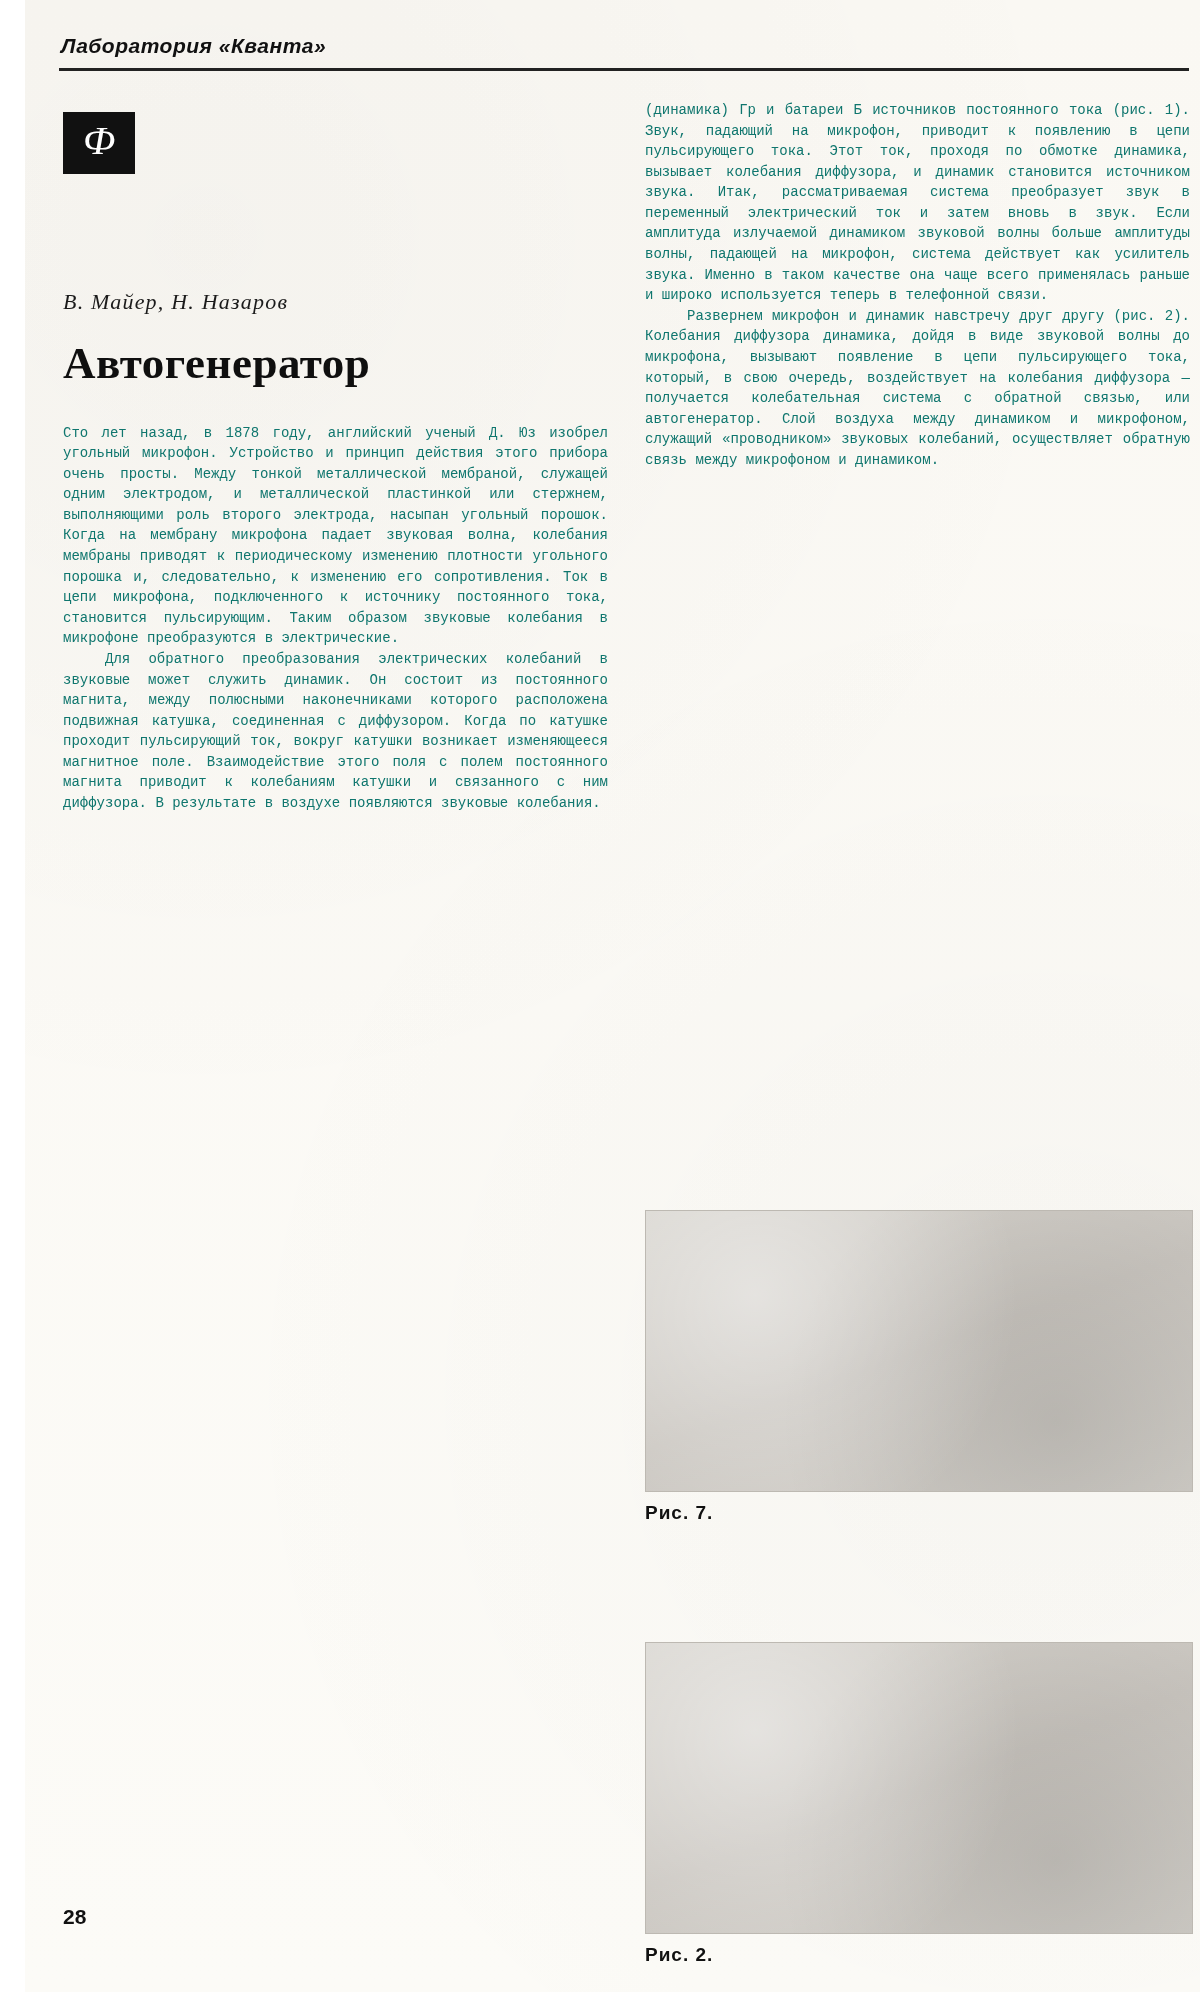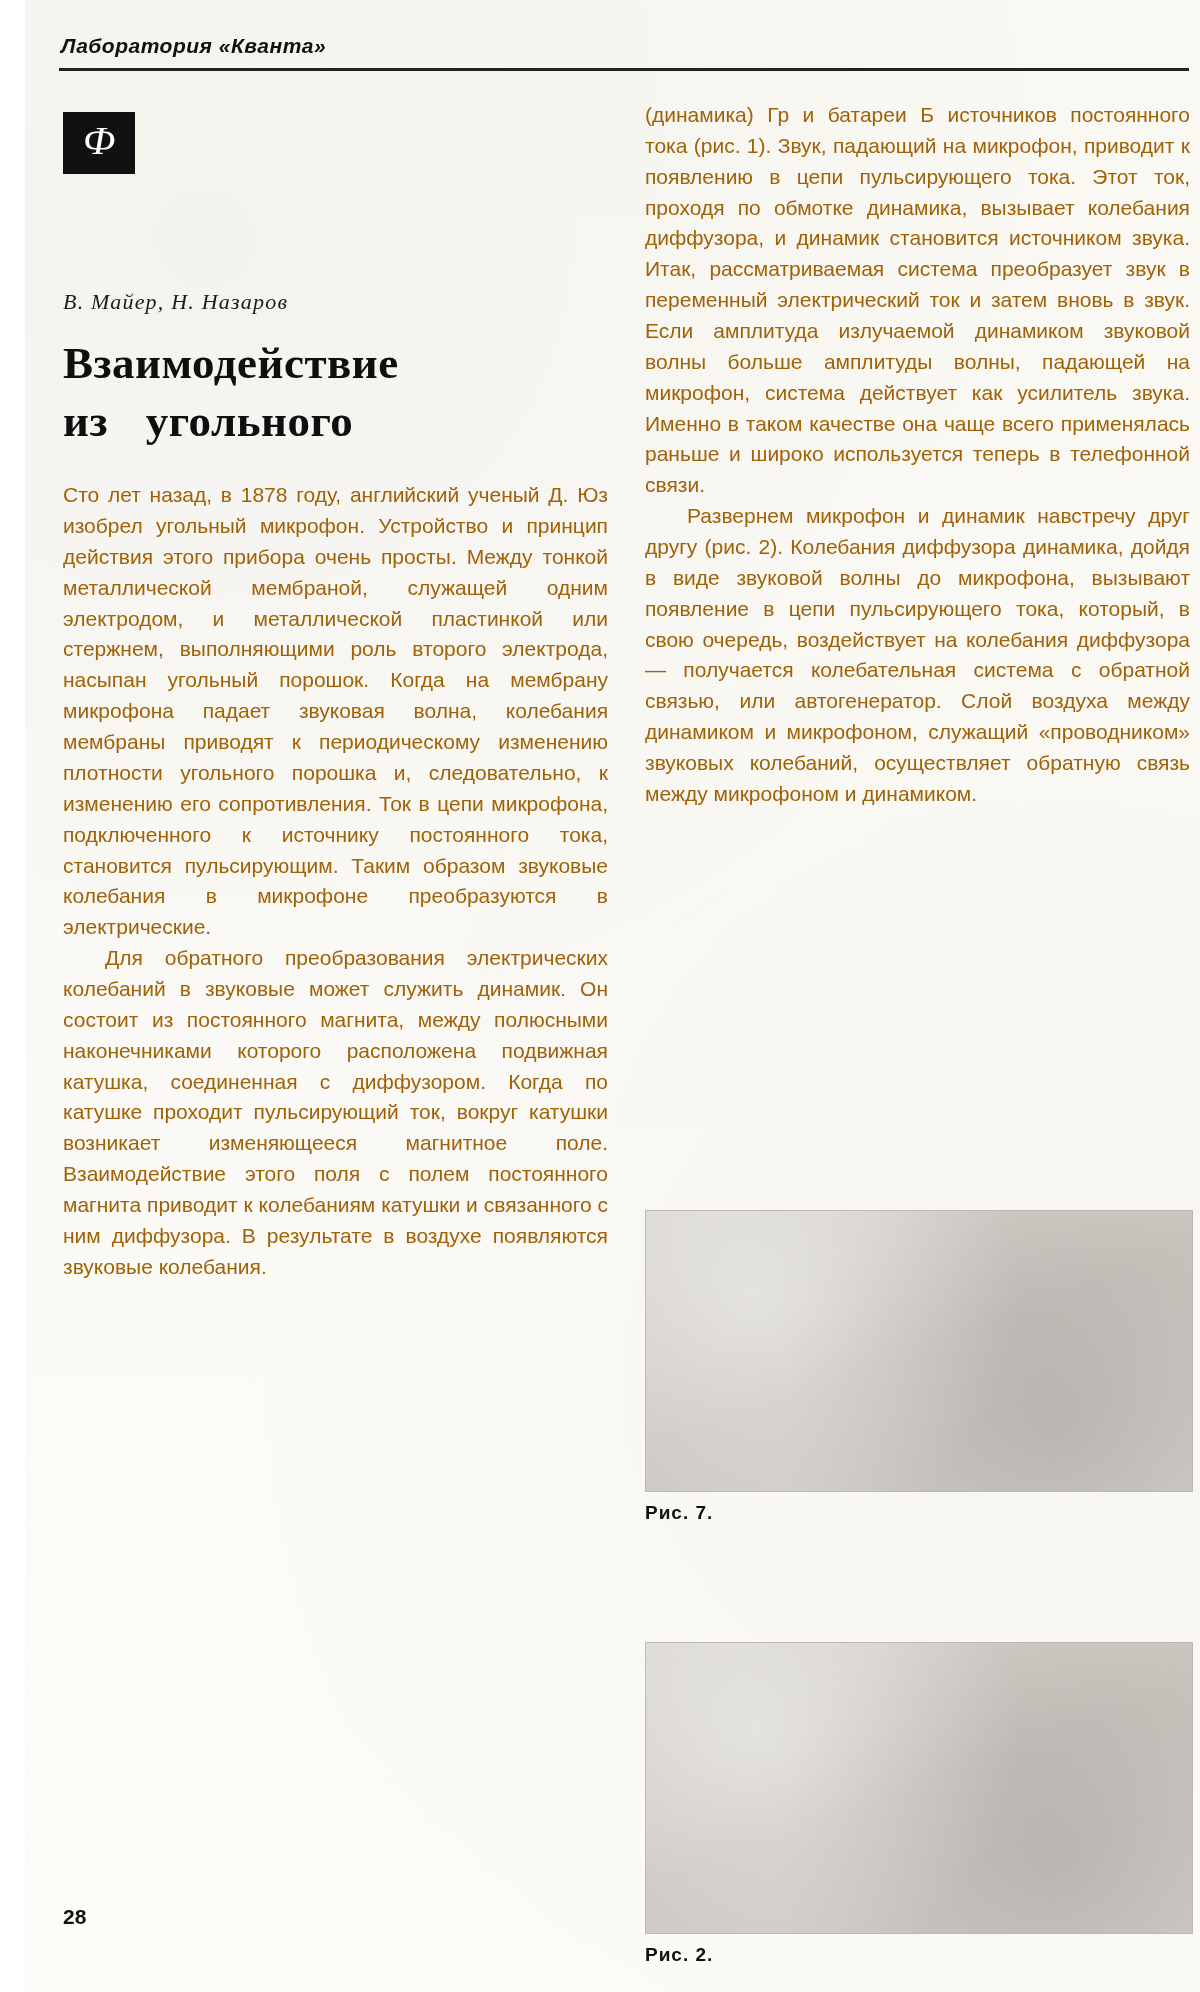--- a/index.html
+++ b/index.html
@@ -108,26 +108,26 @@
     color: #0f0f0f;
   }
   .article-title .line2 {
     display: block;
   }
   .article-title .line2 .word-spaced {
     padding-left: 26px;
   }
 
   p.body {
-    font-family: Liberation Sans, sans-serif;
-    font-size: 21px;
+    font-family: Liberation Mono, monospace;
+    font-size: 14px;
     line-height: 1.47;
     text-align: justify;
     margin: 0;
-    color: #a16207;
+    color: #0f766e;
     hyphens: manual;
   }
   p.body.first {
     margin-top: 30px;
   }
   p.body.indent {
     text-indent: 42px;
   }
   .col-right p.body + p.body {
     margin-top: 0;
@@ -191,25 +191,21 @@
   <div class="head-rule"></div>
 
   <div class="logo-box">
     <span class="glyph">Ф</span>
   </div>
 
   <div class="col-left">
     <div class="byline">В. Майер,  Н. Назаров</div>
 
     <div class="article-title">
-      <span>Взаимодействие</span>
-      <span class="line2">
-        <span>из</span>
-        <span class="word-spaced">угольного</span>
-      </span>
+      <span>Автогенератор</span>
     </div>
 
     <p class="body first">Сто лет назад, в 1878 году, английский ученый  Д. Юз изобрел угольный микрофон. Устройство и принцип действия этого прибора очень просты. Между тонкой металлической мембраной, служащей одним электродом, и металлической пластинкой или стержнем, выполняющими роль второго электрода, насыпан угольный порошок. Когда на мембрану микрофона падает звуковая волна, колебания мембраны приводят к периодическому изменению плотности угольного порошка и, следовательно, к изменению его сопротивления. Ток в цепи микрофона, подключенного к источнику постоянного тока, становится пульсирующим. Таким образом звуковые колебания в микрофоне преобразуются в электрические.</p>
     <p class="body indent">Для обратного преобразования электрических колебаний в звуковые может служить динамик. Он состоит из постоянного магнита, между полюсными наконечниками которого расположена подвижная катушка, соединенная с диффузором. Когда по катушке проходит пульсирующий ток, вокруг катушки возникает изменяющееся магнитное поле. Взаимодействие этого поля с полем постоянного магнита приводит к колебаниям катушки и связанного с ним диффузора. В результате в воздухе появляются звуковые колебания.</p>
   </div>
 
   <div class="col-right">
     <p class="body">(динамика) Гр и батареи Б источников постоянного тока (рис. 1). Звук, падающий на микрофон, приводит к появлению в цепи пульсирующего тока. Этот ток, проходя по обмотке динамика, вызывает колебания диффузора, и динамик становится источником звука. Итак, рассматриваемая система преобразует звук в переменный электрический ток и затем вновь в звук. Если амплитуда излучаемой динамиком звуковой волны больше амплитуды волны, падающей на микрофон, система действует как усилитель звука. Именно в таком качестве она чаще всего применялась раньше и широко используется теперь в телефонной связи.</p>
     <p class="body indent">Развернем микрофон и динамик навстречу друг другу (рис. 2). Колебания диффузора динамика, дойдя в виде звуковой волны до микрофона, вызывают появление в цепи пульсирующего тока, который, в свою очередь, воздействует на колебания диффузора — получается колебательная система с обратной связью, или автогенератор. Слой воздуха между динамиком и микрофоном, служащий «проводником» звуковых колебаний, осуществляет обратную связь между микрофоном и динамиком.</p>
   </div>

